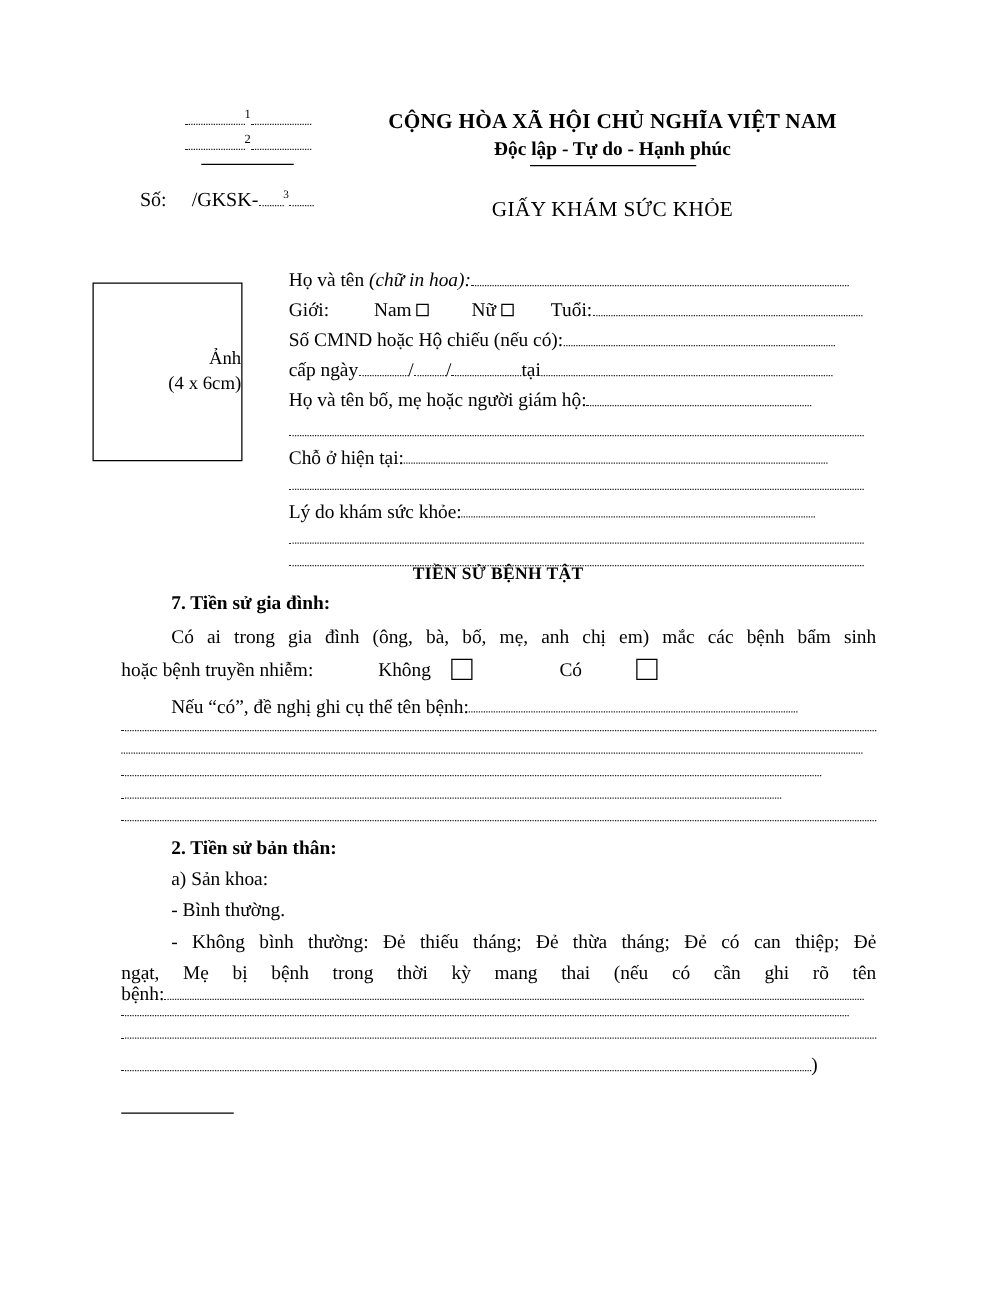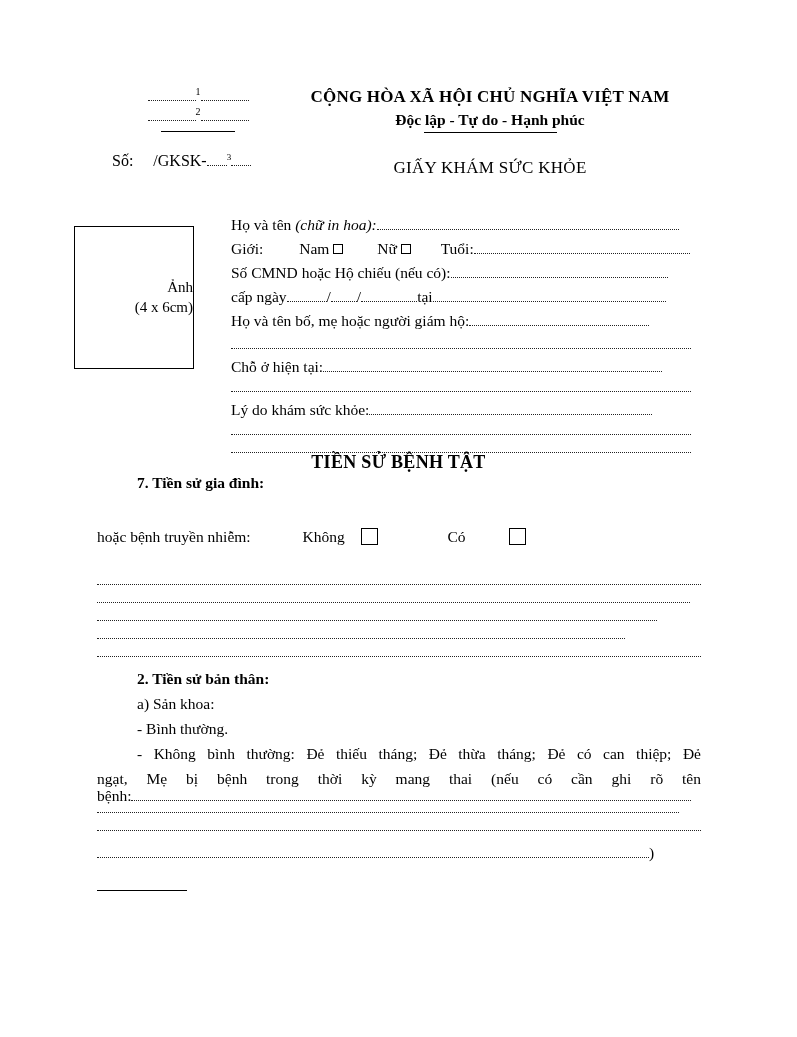--- a/index.html
+++ b/index.html
@@ -171,21 +171,21 @@
     width: 460px;
     height: 0;
     border-bottom: 1.5px dotted #222;
   }
 
   
   .sec-head {
     position: absolute;
     width: 797px;
     text-align: center;
-    font-size: 18px;
+    font-size: 14px;
     font-weight: bold;
     letter-spacing: 0.3px;
   }
 
   
   .body-block {
     position: absolute;
     left: 97px;
     width: 604px;
     font-size: 15.5px;
@@ -308,32 +308,40 @@
 
   <div class="ident-line-full" style="top:434px"></div>
   <div class="ident-line-full" style="top:452px"></div>
 
   <div class="sec-head" style="top:452px">TIỀN SỬ BỆNH TẬT</div>
 
   <div class="body-block" style="top:470px">
     <div class="bold">
       <span class="indent"></span><span>7. Tiền sử gia đình:</span>
     </div>
+    <div class="just" style="margin-top:2px">
+      <span class="indent"></span><span>Có ai trong gia đình (ông, bà, bố, mẹ, anh chị em) mắc các bệnh bẩm sinh</span>
+    </div>
   </div>
 
   <div class="body-block" style="top:524px">
     <div style="white-space:nowrap">
       <span>hoặc bệnh truyền nhiễm:</span>
       <span style="display:inline-block;width:48px"></span><span>Không</span>
       <span style="display:inline-block;width:12px"></span><span class="cb-lg"></span>
       <span style="display:inline-block;width:66px"></span><span>Có</span>
       <span style="display:inline-block;width:40px"></span><span class="cb-lg"></span>
     </div>
   </div>
 
+  <div class="body-block" style="top:553px">
+    <div style="white-space:nowrap">
+      <span class="indent"></span><span>Nếu “có”, đề nghị ghi cụ thể tên bệnh:</span><span class="dots" style="width:263px"></span>
+    </div>
+  </div>
 
   <div class="dotline" style="position:absolute;left:97px;top:584px;width:604px"></div>
   <div class="dotline" style="position:absolute;left:97px;top:602px;width:593px"></div>
   <div class="dotline" style="position:absolute;left:97px;top:620px;width:560px"></div>
   <div class="dotline" style="position:absolute;left:97px;top:638px;width:528px"></div>
   <div class="dotline" style="position:absolute;left:97px;top:656px;width:604px"></div>
 
   <div class="body-block" style="top:666px">
     <div class="bold">
       <span class="indent"></span><span>2. Tiền sử bản thân:</span>

